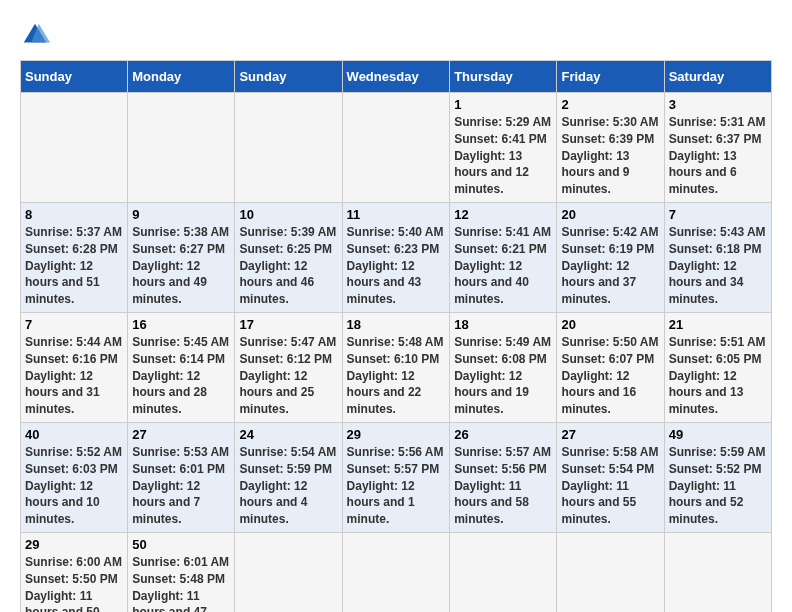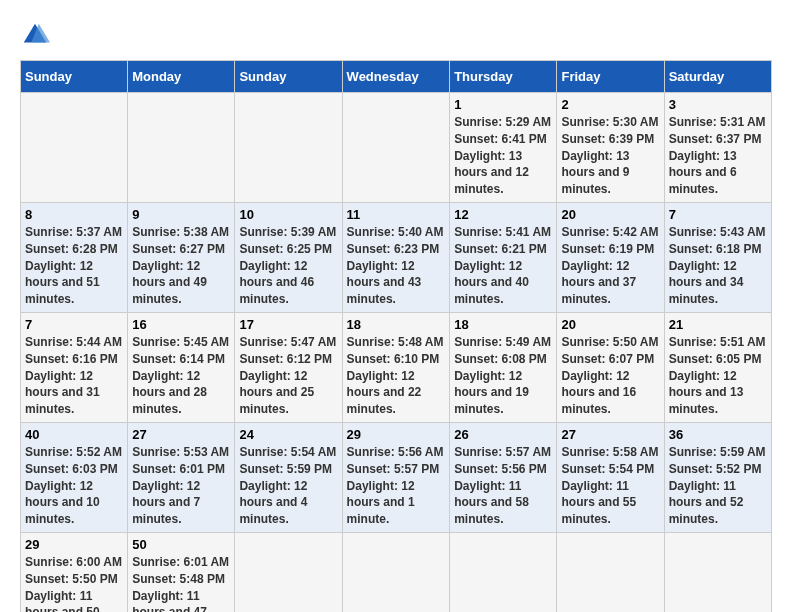--- a/index.html
+++ b/index.html
@@ -218,21 +218,21 @@
       </td>
         <td>
         <span class="day-num">26</span>
         <span class="day-info">Sunrise: 5:57 AM<br>Sunset: 5:56 PM<br>Daylight: 11 hours and 58 minutes.</span>
       </td>
         <td>
         <span class="day-num">27</span>
         <span class="day-info">Sunrise: 5:58 AM<br>Sunset: 5:54 PM<br>Daylight: 11 hours and 55 minutes.</span>
       </td>
         <td>
-        <span class="day-num">36</span>
+        <span class="day-num">49</span>
         <span class="day-info">Sunrise: 5:59 AM<br>Sunset: 5:52 PM<br>Daylight: 11 hours and 52 minutes.</span>
       </td>
       </tr>
       <tr>
         <td>
         <span class="day-num">29</span>
         <span class="day-info">Sunrise: 6:00 AM<br>Sunset: 5:50 PM<br>Daylight: 11 hours and 50 minutes.</span>
       </td>
         <td>
         <span class="day-num">50</span>

